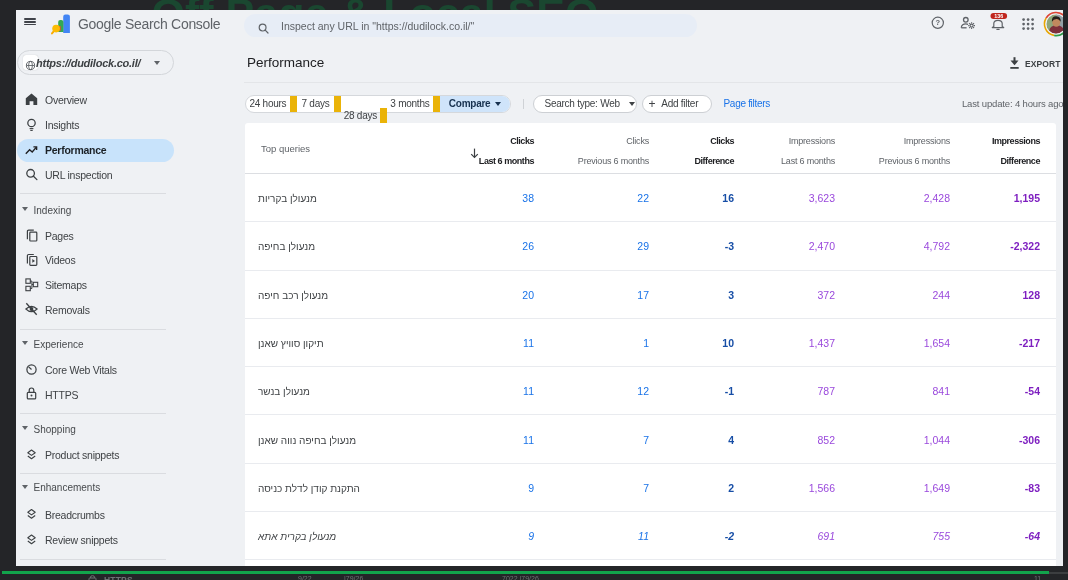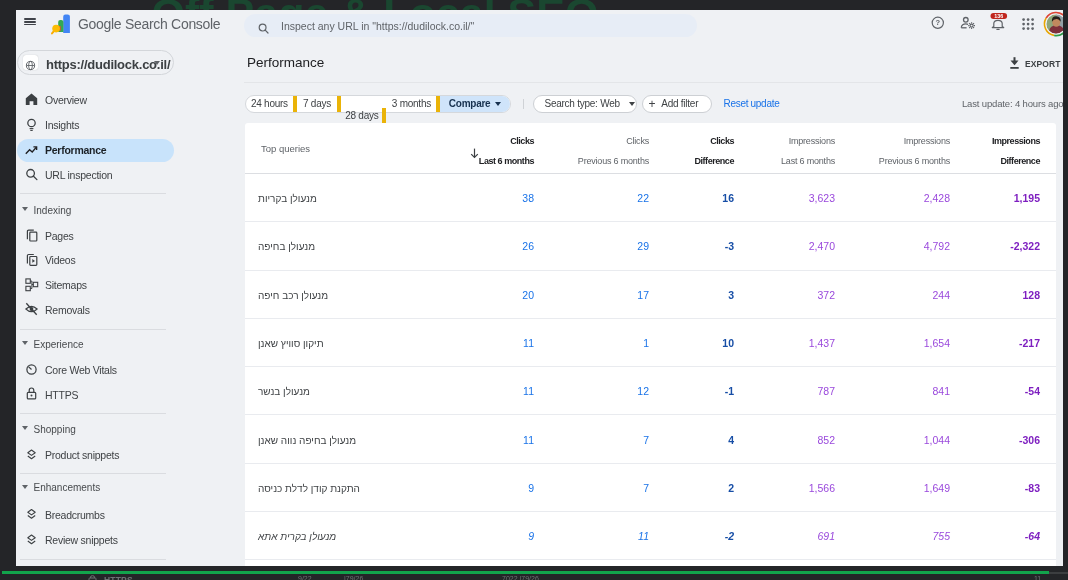--- a/index.html
+++ b/index.html
@@ -11,34 +11,34 @@
 #shot { position:absolute; z-index:1; left:16px; top:10px; width:1047px; height:556px; background:#eff1f4; overflow:hidden; }
 .abs { position:absolute; }
 
 #ham div { position:absolute; left:0; width:12px; height:1.6px; background:#40434a; border-radius:1px; }
 #gsctext { left:62px; top:6px; font-size:14px; color:#5f6368; letter-spacing:-0.3px; }
 #searchpill { left:228px; top:4px; width:453px; height:23px; background:#e7edf6; border-radius:12px; }
 #searchph { left:265px; top:10px; font-size:10.5px; color:#5f6368; letter-spacing:0px; }
 
 #proppill { left:1px; top:40px; width:157px; height:25px; border:1px solid #d3d6da; border-radius:13px; }
 #propbox { left:7px; top:45px; width:15px; height:15px; background:#fff; border-radius:3px; box-shadow:0 0 1px rgba(0,0,0,.25); }
-#proptext { left:30px; top:46.5px; font-size:13px; font-weight:bold; color:#3c4043; letter-spacing:-0.25px; }
+#proptext { left:20px; top:46.5px; font-size:11px; font-weight:bold; color:#3c4043; letter-spacing:-0.25px;font-style:italic; }
 .navtxt { position:absolute; left:29px; font-size:10.5px; color:#3f4245; letter-spacing:-0.25px; white-space:nowrap; }
 .navsel { position:absolute; left:0.5px; top:128.5px; width:157px; height:23.5px; background:#c8e3fb; border-radius:12px; }
 .sechead { position:absolute; left:17.5px; font-size:10px; color:#474a4d; white-space:nowrap; }
 .sdiv { position:absolute; left:4px; width:146px; height:1px; background:#dadce0; }
 .tri { position:absolute; left:6px; width:0; height:0; border-left:3.5px solid transparent; border-right:3.5px solid transparent; border-top:4px solid #5f6368; }
 
 #ptitle { left:231px; top:45px; font-size:13.5px; color:#202124; }
 #exporttxt { left:1009px; top:48.5px; font-size:8.5px; font-weight:bold; color:#3c4043; letter-spacing:0.1px; }
 #tdivider { left:228px; top:71.5px; width:819px; height:1px; background:#e3e5e8; }
 #lastupd { right:-0.5px; top:87.5px; font-size:9.5px; color:#5f6368; letter-spacing:-0.15px; }
 
 #seg { left:229px; top:84.5px; width:266px; height:18px; border:1px solid #d5d8dc; border-radius:9.5px; background:#fff; display:flex; }
-.segc { height:100%; border-right:4px solid #eab308; display:flex; align-items:center; justify-content:center; font-size:10px; color:#3f4245; letter-spacing:-0.25px; }
+.segc { height:100%; border-right:7px solid #eab308; display:flex; align-items:center; justify-content:center; font-size:10px; color:#3f4245; letter-spacing:-0.25px; }
 #segcomp { border-right:none; background:#cfe4fa; border-radius:0 9.5px 9.5px 0; font-weight:bold; color:#17314f; }
 .chip { position:absolute; top:84.5px; height:18px; border:1px solid #cdd0d4; border-radius:9.5px; background:#fff;
   display:flex; align-items:center; font-size:10px; color:#3f4245; white-space:nowrap; letter-spacing:-0.25px; }
 .caret { display:inline-block; width:0; height:0; border-left:3.5px solid transparent; border-right:3.5px solid transparent; border-top:4px solid #3f4245; }
 #vsep { left:507px; top:89px; width:1px; height:10px; background:#cfd2d6; }
 #resetf { left:707.5px; top:88px; font-size:10px; color:#1a73e8; letter-spacing:-0.3px; }
 
 #card { left:228.5px; top:113px; width:811px; height:443px; background:#fff; border-radius:3px 3px 0 0; }
 .hl1 { position:absolute; top:13px; font-size:9px; color:#5f6368; text-align:right; letter-spacing:-0.2px; }
 .hl2 { position:absolute; top:33px; font-size:9px; color:#5f6368; text-align:right; letter-spacing:-0.2px; }
@@ -248,21 +248,21 @@
       <div class="segc" style="width:45.5px;margin-top:12px;">28 days</div>
       <div class="segc" style="width:54px;">3 months</div>
       <div class="segc" id="segcomp" style="width:70px;">Compare&nbsp;&nbsp;<span class="caret" style="border-top-color:#17314f;"></span></div>
     </div>
     <div id="vsep" class="abs"></div>
     <div class="chip" style="left:517px; width:104px; padding-left:10.5px;">Search type: Web<span class="caret" style="margin-left:9px;"></span></div>
     <div class="chip" style="left:625.5px; width:70px; padding-left:6px;">
         <span id="plus" style="font-size:12px;color:#3f4245;">+</span>
         <span style="margin-left:6px;">Add filter</span>
       </div>
-    <div id="resetf" class="abs">Reset update</div>
+    <div id="resetf" class="abs">Page filters</div>
 
     <div id="card" class="abs">
       <div class="abs" style="left:16.5px;top:20px;font-size:9.5px;color:#5f6368;">Top queries</div>
       <div id="sortarrow" class="abs" style="left:225.5px;top:22px;">
         <svg width="9" height="11" viewBox="0 0 9 11">
           <line x1="4.5" y1="0.6" x2="4.5" y2="9.2" stroke="#3c4043" stroke-width="1.2"></line>
           <path d="M1.2 6.1 L4.5 9.4 L7.8 6.1" fill="none" stroke="#3c4043" stroke-width="1.2"></path>
         </svg>
       </div>
       <div id="thead">

